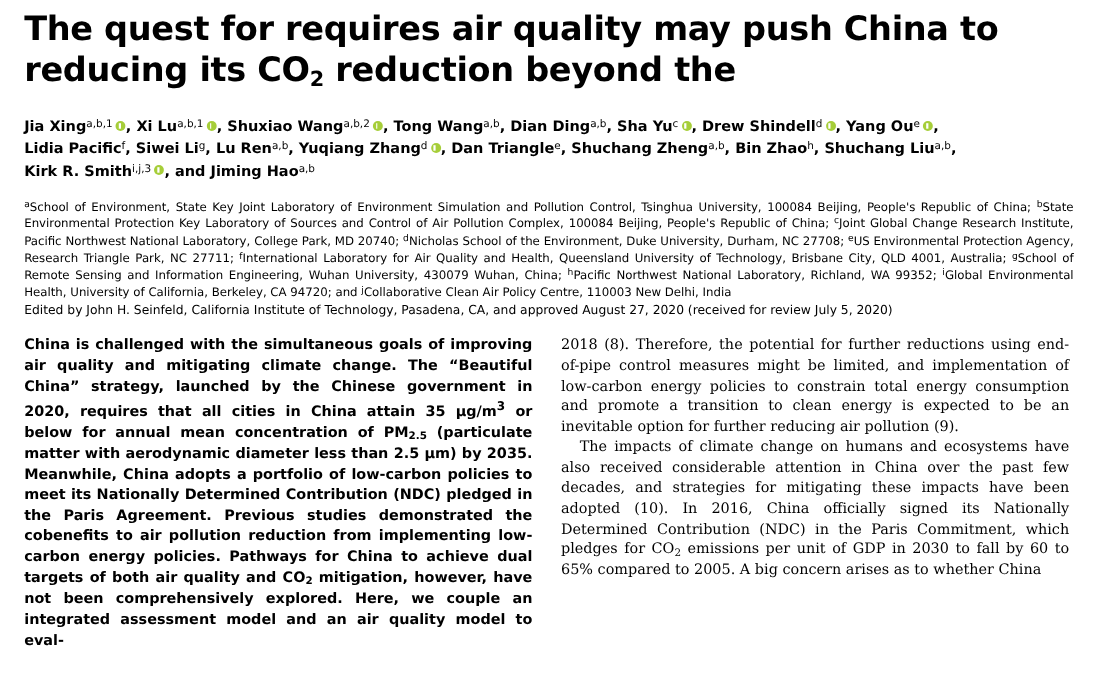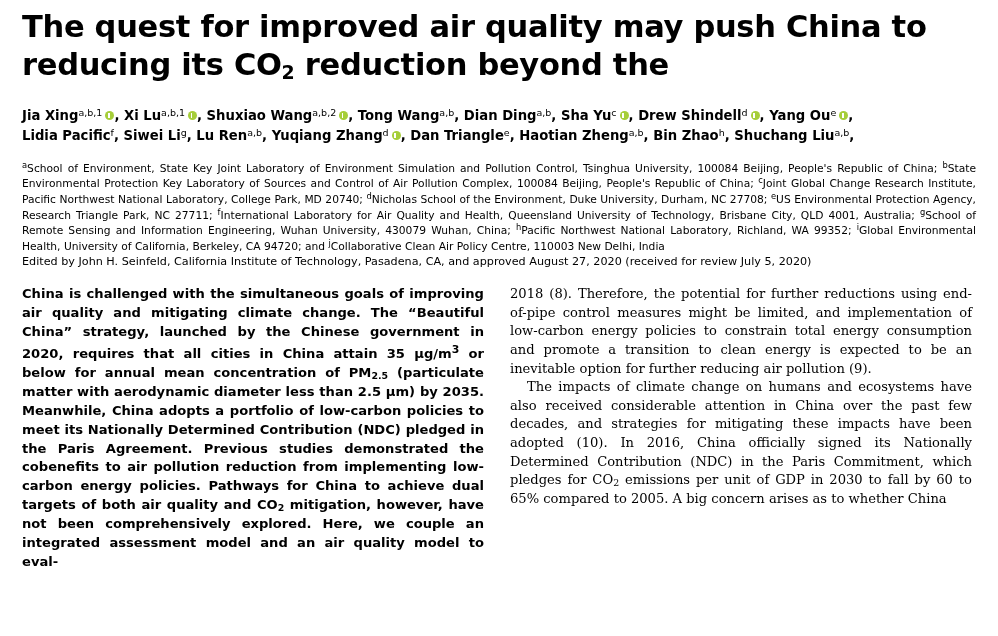--- a/index.html
+++ b/index.html
@@ -128,27 +128,28 @@
     vertical-align: -0.25em;
   }
 </style>
 </head>
 <body>
 
 <div class="page">
   <div class="inner">
 
     <h1 class="title">
-      <span>The quest for improved air quality may push China to</span><br>
+      <span>The quest for requires air quality may push China to</span><br>
       <span>reducing its CO</span><sub>2</sub><span> reduction beyond the</span><br>
     </h1>
 
     <div class="authors">
       <span><span>Jia Xing</span><sup>a,b,1</sup><span class="orcid"></span>, <span>Xi Lu</span><sup>a,b,1</sup><span class="orcid"></span>, <span>Shuxiao Wang</span><sup>a,b,2</sup><span class="orcid"></span>, <span>Tong Wang</span><sup>a,b</sup>, <span>Dian Ding</span><sup>a,b</sup>, <span>Sha Yu</span><sup>c</sup><span class="orcid"></span>, <span>Drew Shindell</span><sup>d</sup><span class="orcid"></span>, <span>Yang Ou</span><sup>e</sup><span class="orcid"></span>,</span><br>
-      <span><span>Lidia Pacific</span><sup>f</sup>, <span>Siwei Li</span><sup>g</sup>, <span>Lu Ren</span><sup>a,b</sup>, <span>Yuqiang Zhang</span><sup>d</sup><span class="orcid"></span>, <span>Dan Triangle</span><sup>e</sup>, <span>Haotian Zheng</span><sup>a,b</sup>, <span>Bin Zhao</span><sup>h</sup>, <span>Shuchang Liu</span><sup>a,b</sup>,</span><br>
+      <span><span>Lidia Pacific</span><sup>f</sup>, <span>Siwei Li</span><sup>g</sup>, <span>Lu Ren</span><sup>a,b</sup>, <span>Yuqiang Zhang</span><sup>d</sup><span class="orcid"></span>, <span>Dan Triangle</span><sup>e</sup>, <span>Shuchang Zheng</span><sup>a,b</sup>, <span>Bin Zhao</span><sup>h</sup>, <span>Shuchang Liu</span><sup>a,b</sup>,</span><br>
+      <span><span>Kirk R. Smith</span><sup>i,j,3</sup><span class="orcid"></span>, <span>and Jiming Hao</span><sup>a,b</sup></span>
     </div>
 
     <div class="affil"><sup>a</sup><span>School of Environment, State Key Joint Laboratory of Environment Simulation and Pollution Control, Tsinghua University, 100084 Beijing, People's Republic of China; </span><sup>b</sup><span>State Environmental Protection Key Laboratory of Sources and Control of Air Pollution Complex, 100084 Beijing, People's Republic of China; </span><sup>c</sup><span>Joint Global Change Research Institute, Pacific Northwest National Laboratory, College Park, MD 20740; </span><sup>d</sup><span>Nicholas School of the Environment, Duke University, Durham, NC 27708; </span><sup>e</sup><span>US Environmental Protection Agency, Research Triangle Park, NC 27711; </span><sup>f</sup><span>International Laboratory for Air Quality and Health, Queensland University of Technology, Brisbane City, QLD 4001, Australia; </span><sup>g</sup><span>School of Remote Sensing and Information Engineering, Wuhan University, 430079 Wuhan, China; </span><sup>h</sup><span>Pacific Northwest National Laboratory, Richland, WA 99352; </span><sup>i</sup><span>Global Environmental Health, University of California, Berkeley, CA 94720; and </span><sup>j</sup><span>Collaborative Clean Air Policy Centre, 110003 New Delhi, India</span></div>
 
     <div class="editor">Edited by John H. Seinfeld, California Institute of Technology, Pasadena, CA, and approved August 27, 2020 (received for review July 5, 2020)</div>
 
     <div class="cols">
       <div class="col">
         <div class="abstract">
           <span>China is challenged with the simultaneous goals of improving air quality and mitigating climate change. The “Beautiful China” strategy, launched by the Chinese government in 2020, requires that all cities in China attain 35 μg/m</span><sup>3</sup><span> or below for annual mean concentration of PM</span><sub>2.5</sub><span> (particulate matter with aerodynamic diameter less than 2.5 μm) by 2035. Meanwhile, China adopts a portfolio of low-carbon policies to meet its Nationally Determined Contribution (NDC) pledged in the Paris Agreement. Previous studies demonstrated the cobenefits to air pollution reduction from implementing low-carbon energy policies. Pathways for China to achieve dual targets of both air quality and CO</span><sub>2</sub><span> mitigation, however, have not been comprehensively explored. Here, we couple an integrated assessment model and an air quality model to eval-</span>

